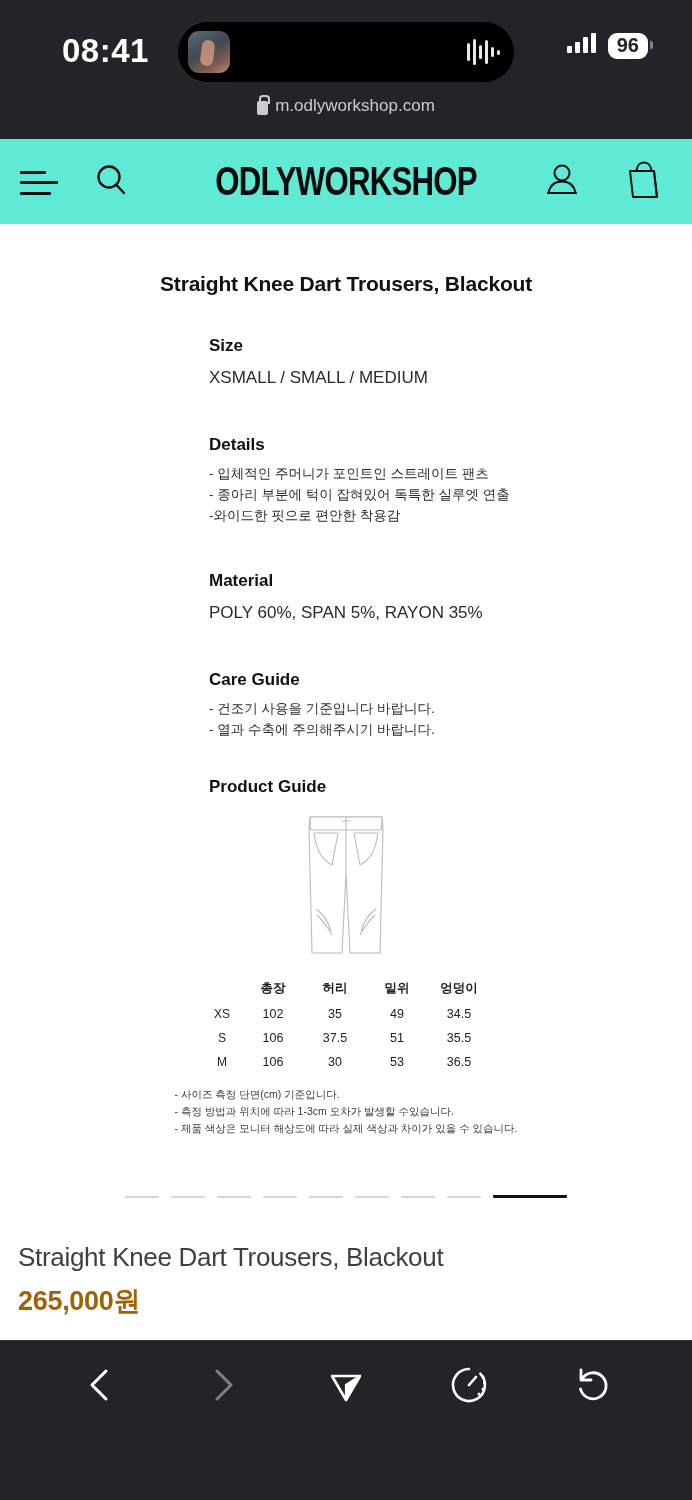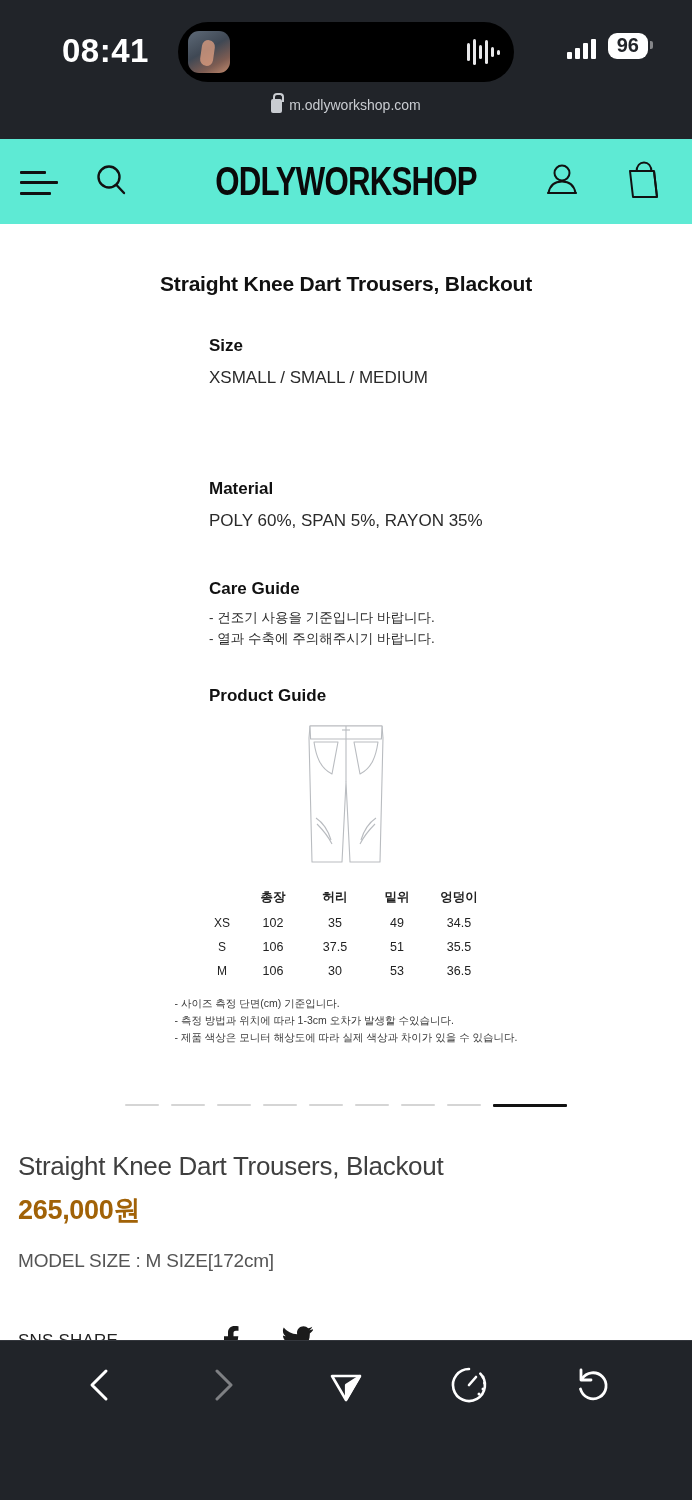--- a/index.html
+++ b/index.html
@@ -39,38 +39,38 @@
     width:13px; height:26px; border-radius:7px;
     background:rgba(226,160,130,.75);
     transform:rotate(8deg);
   }
   .island-wave { display:flex; align-items:center; gap:3px; height:26px; }
   .island-wave i {
     display:block; width:3px; background:#e8e8ea; border-radius:2px;
   }
   .sb-right {
     position:absolute; right:44px; top:33px;
-    display:flex; align-items:flex-end; gap:12px;
+    display:flex; align-items:flex-start; gap:12px;
   }
   .signal { display:flex; align-items:flex-end; gap:3px; height:20px; }
   .signal i { width:5px; background:#ffffff; border-radius:1px; display:block; }
   .battery {
     background:#ffffff; color:#212429;
     border-radius:9px; padding:1px 9px 2px;
     font-size:20px; font-weight:700; letter-spacing:0;
     position:relative;
   }
   .battery:after{
     content:""; position:absolute; right:-5px; top:8px;
     width:3px; height:8px; border-radius:0 2px 2px 0;
     background:rgba(255,255,255,.45);
   }
   .sb-url {
     position:absolute; left:0; right:0; top:96px;
-    text-align:center; color:#c9ccd1; font-size:14px;
+    text-align:center; color:#c9ccd1; font-size:17px;
     display:flex; align-items:center; justify-content:center; gap:7px;
   }
   .lock {
     width:11px; height:14px; position:relative; display:inline-block;
     background:#c9ccd1; border-radius:2px; margin-top:3px;
   }
   .lock:before{
     content:""; position:absolute; left:2px; top:-6px;
     width:7px; height:7px; border:2px solid #c9ccd1;
     border-bottom:none; border-radius:4px 4px 0 0;
@@ -244,20 +244,26 @@
 
     <div class="sections">
 
       <div>
         <div class="sec-h">Size</div>
         <div class="sec-p">XSMALL / SMALL / MEDIUM</div>
       </div>
 
       <div class="gap-lg"></div>
 
+      <div>
+        <div class="sec-h">Details</div>
+        <div class="sec-p ko">- 입체적인 주머니가 포인트인 스트레이트 팬츠</div>
+        <div class="sec-p ko">- 종아리 부분에 턱이 잡혀있어 독특한 실루엣 연출</div>
+        <div class="sec-p ko">-와이드한 핏으로 편안한 착용감</div>
+      </div>
 
       <div class="gap-lg"></div>
 
       <div>
         <div class="sec-h">Material</div>
         <div class="sec-p">POLY 60%, SPAN 5%, RAYON 35%</div>
       </div>
 
       <div class="gap-lg"></div>
 

